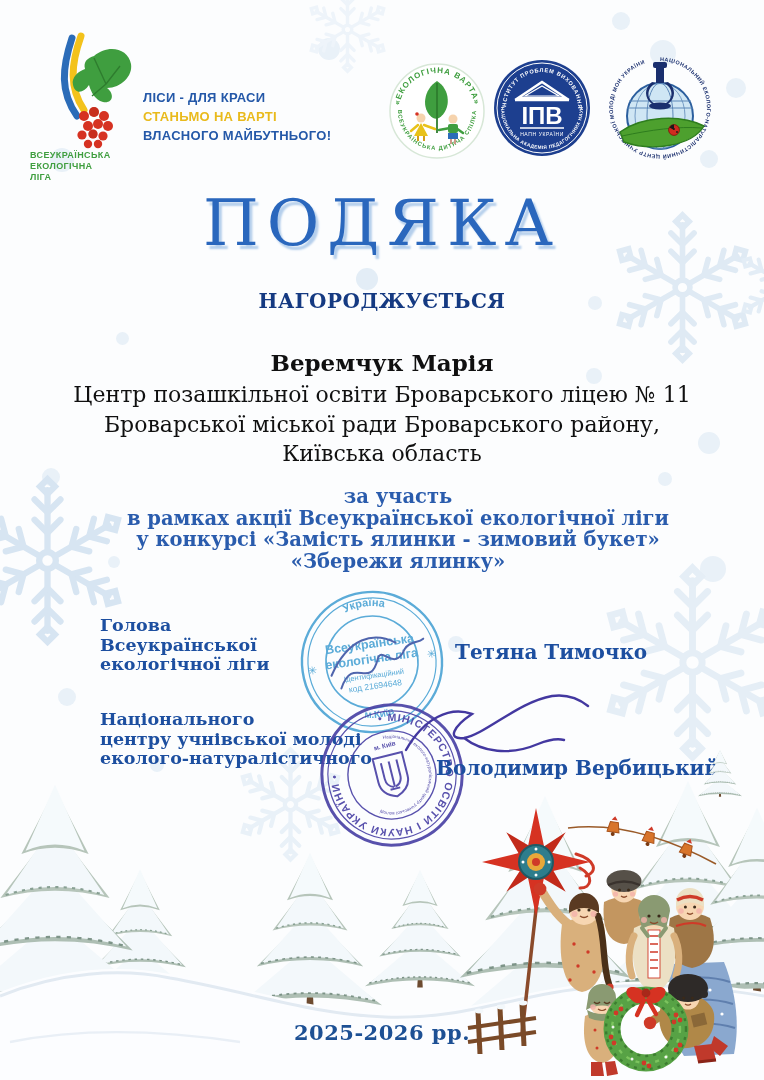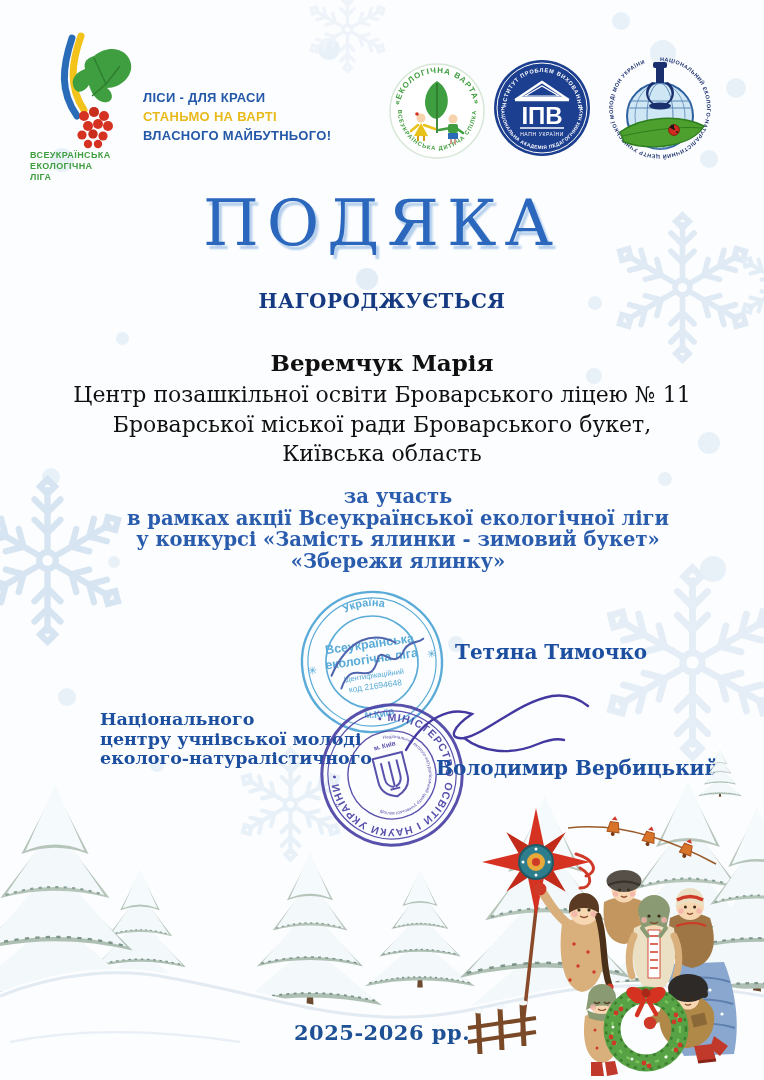--- a/index.html
+++ b/index.html
@@ -212,31 +212,36 @@
     <circle cx="14" cy="21" r=".9" fill="#1a1a1a"></circle>
       <circle cx="17" cy="24" r=".9" fill="#1a1a1a"></circle>
   </svg>
 
   <div class="ctext title" style="top:186px;">ПОДЯКА</div>
   <div class="ctext subtitle" style="top:289px;">НАГОРОДЖУЄТЬСЯ</div>
 
   <div class="ctext rname" style="top:349px;">Веремчук Марія</div>
   <div class="ctext rlines" style="top:380px;">
     <div>Центр позашкільної освіти Броварського ліцею № 11</div>
-    <div>Броварської міської ради Броварського букет,</div>
+    <div>Броварської міської ради Броварського району,</div>
     <div>Київська область</div>
   </div>
 
   <div class="ctext award" style="top:486px;">
     <div>за участь</div>
     <div>в рамках акції Всеукраїнської екологічної ліги</div>
     <div>у конкурсі «Замість ялинки - зимовий букет»</div>
     <div>«Збережи ялинку»</div>
   </div>
 
+  <div class="abs role" style="left:100px;top:616px;">
+    <div>Голова</div>
+    <div>Всеукраїнської</div>
+    <div>екологічної ліги</div>
+  </div>
 
   <div class="abs stampwrap" style="left:297px;top:587px;">
     <svg width="150" height="150" viewBox="-75 -75 150 150" opacity=".9">
       <defs>
         <path id="s1top" d="M -56,0 A 56,56 0 0 1 56,0"></path>
         <path id="s1bot" d="M -56,0 A 56,56 0 0 0 56,0"></path>
       </defs>
       <g stroke="#4aa3d4" fill="none">
         <circle r="70" stroke-width="2.4"></circle>
         <circle r="64" stroke-width="1.2"></circle>

